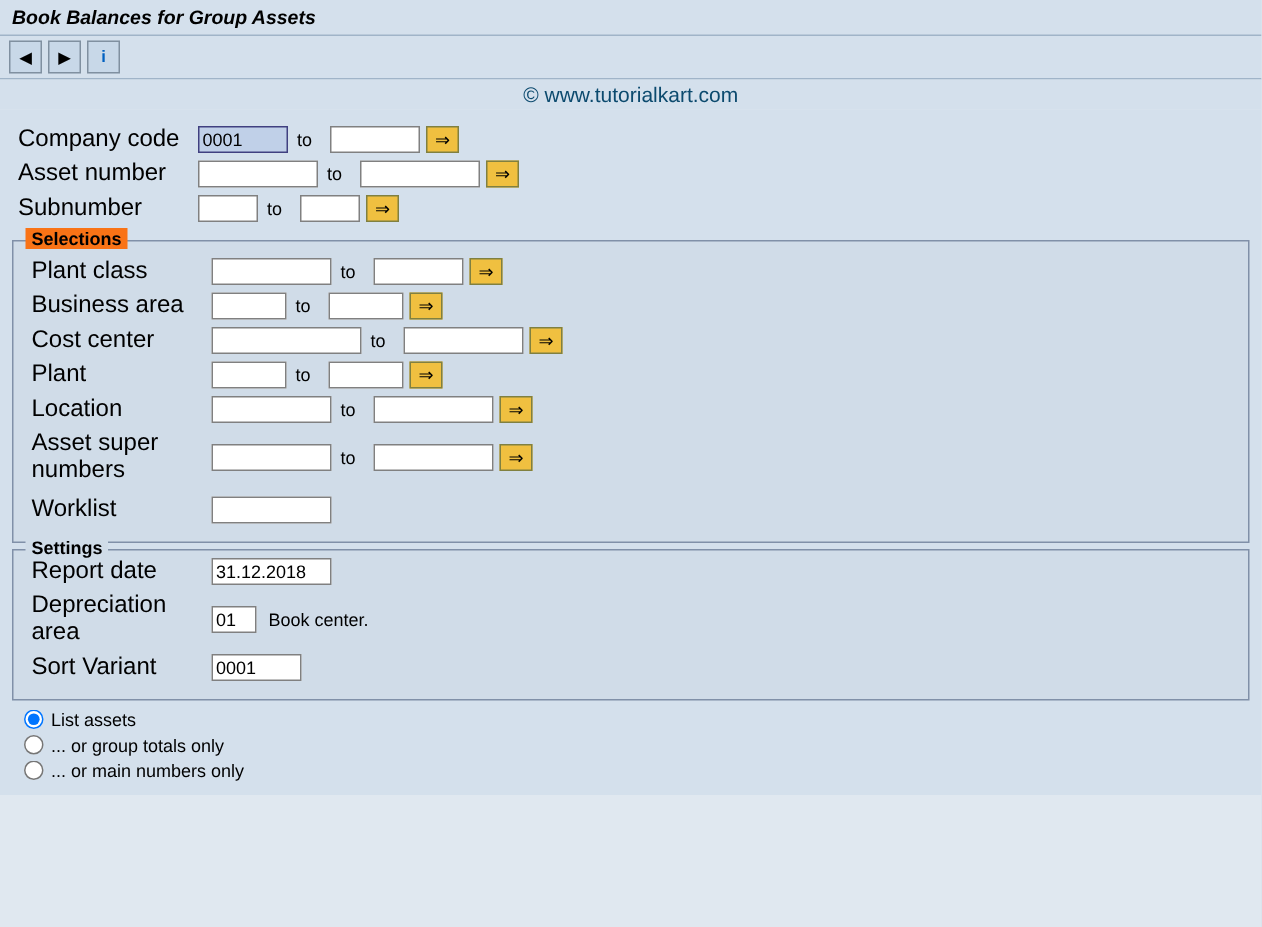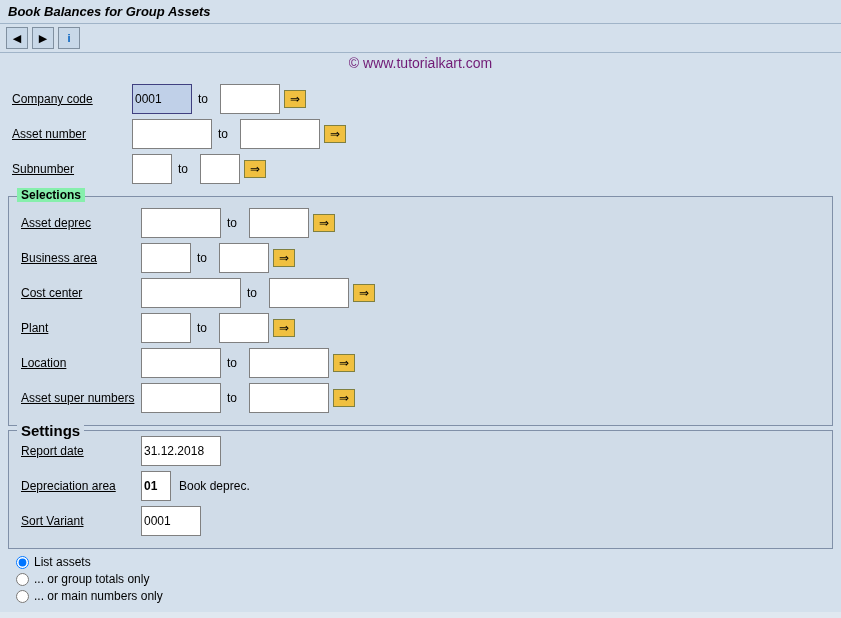--- a/index.html
+++ b/index.html
@@ -33,21 +33,21 @@
       background: #c8d8e8;
       border: 1px solid #8090a0;
       display: flex;
       align-items: center;
       justify-content: center;
       cursor: pointer;
       font-size: 11px;
     }
     .watermark {
       text-align: center;
-      color: #701a75;
+      color: #0c4a6e;
       font-size: 14px;
       padding: 2px;
       background: #d4e0ec;
     }
     .main-content {
       background: #d4e0ec;
       padding: 6px 8px;
     }
     .form-section {
       background: #d4e0ec;
@@ -55,27 +55,26 @@
     }
     .form-row {
       display: flex;
       align-items: center;
       margin-bottom: 3px;
       padding: 1px 4px;
     }
     .form-label {
       width: 120px;
       color: #000;
-      font-size: 12px;
-      text-decoration: underline;
+      font-size: 16px;
     }
     .form-input {
       border: 1px solid #808080;
       background: #ffffff;
-      height: 30px;
+      height: 18px;
       font-size: 12px;
       padding: 0 2px;
       outline: none;
     }
     .form-input.selected {
       background: #c0d0e8;
       border: 1px solid #404080;
     }
     .to-label {
       margin: 0 6px;
@@ -99,21 +98,21 @@
       border: 1px solid #8090a8;
       background: #d0dce8;
       margin: 4px 0;
       padding: 4px 8px 8px 8px;
       position: relative;
     }
     .group-box-title {
       position: absolute;
       top: -9px;
       left: 8px;
-      background: #86efac;
+      background: #f97316;
       padding: 0 4px;
       font-weight: bold;
       font-size: 12px;
       color: #000;
     }
     .group-box-inner {
       margin-top: 6px;
     }
     .settings-box {
       border: 1px solid #8090a8;
@@ -122,45 +121,45 @@
       padding: 4px 8px 8px 8px;
       position: relative;
     }
     .settings-box-title {
       position: absolute;
       top: -9px;
       left: 8px;
       background: #d0dce8;
       padding: 0 4px;
       font-weight: bold;
-      font-size: 15px;
+      font-size: 12px;
       color: #000;
     }
     .radio-row {
       display: flex;
-      align-items: center;
+      align-items: flex-start;
       margin: 3px 0;
       padding-left: 4px;
     }
     .radio-row input[type="radio"] {
       margin-right: 5px;
       cursor: pointer;
     }
     .desc-text {
       margin-left: 8px;
       color: #000;
       font-size: 12px;
     }
     .settings-inner {
       margin-top: 0;
     }
     .input-w60 { width: 60px; }
     .input-w80 { width: 80px; }
     .input-w50 { width: 50px; }
-    .input-w30 { width: 30px; font-weight: bold; }
+    .input-w30 { width: 30px; }
     .input-w40 { width: 40px; }
     .input-w100 { width: 100px; }
     .input-w20 { width: 20px; }
   </style>
 </head>
 <body>
 
 <div class="title-bar">
   <span>Book Balances for Group Assets</span>
 </div>
@@ -199,21 +198,21 @@
       <input class="form-input input-w40" value="" style="">
       <div class="arrow-btn">⇒</div>
     </div>
   </div>
 
   <div class="group-box">
     <span class="group-box-title">Selections</span>
     <div class="group-box-inner">
 
       <div class="form-row">
-        <span class="form-label">Asset deprec</span>
+        <span class="form-label">Plant class</span>
         <input class="form-input input-w80" value="" style="">
         <span class="to-label">to</span>
         <input class="form-input input-w60" value="" style="">
         <div class="arrow-btn">⇒</div>
       </div>
 
       <div class="form-row">
         <span class="form-label">Business area</span>
         <input class="form-input input-w50" value="" style="">
         <span class="to-label">to</span>
@@ -246,36 +245,40 @@
       </div>
 
       <div class="form-row">
         <span class="form-label">Asset super numbers</span>
         <input class="form-input input-w80" value="" style="">
         <span class="to-label">to</span>
         <input class="form-input input-w80" value="" style="">
         <div class="arrow-btn">⇒</div>
       </div>
 
+      <div class="form-row" style="margin-top:6px;">
+        <span class="form-label">Worklist</span>
+        <input class="form-input input-w80" value="" style="">
+      </div>
     </div>
   </div>
 
   <div class="settings-box">
     <span class="settings-box-title">Settings</span>
     <div class="settings-inner">
 
       <div class="form-row">
         <span class="form-label">Report date</span>
         <input class="form-input input-w80" value="31.12.2018" style="">
       </div>
 
       <div class="form-row">
         <span class="form-label">Depreciation area</span>
         <input class="form-input input-w30" value="01" style="">
-        <span class="desc-text">Book deprec.</span>
+        <span class="desc-text">Book center.</span>
       </div>
 
       <div class="form-row">
         <span class="form-label">Sort Variant</span>
         <input class="form-input input-w60" value="0001" style="">
       </div>
 
 
     </div>
   </div>

